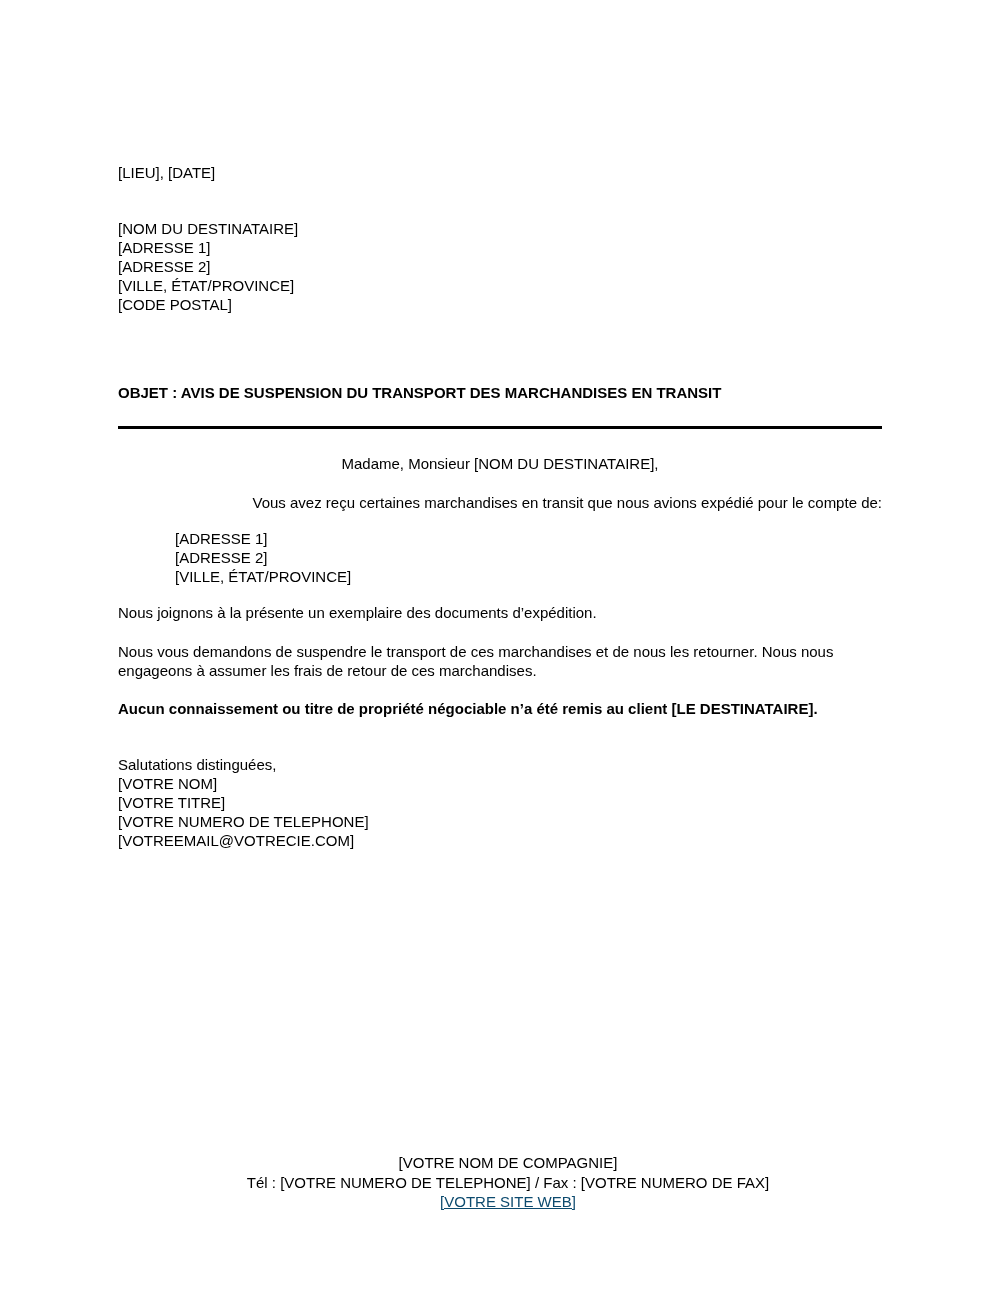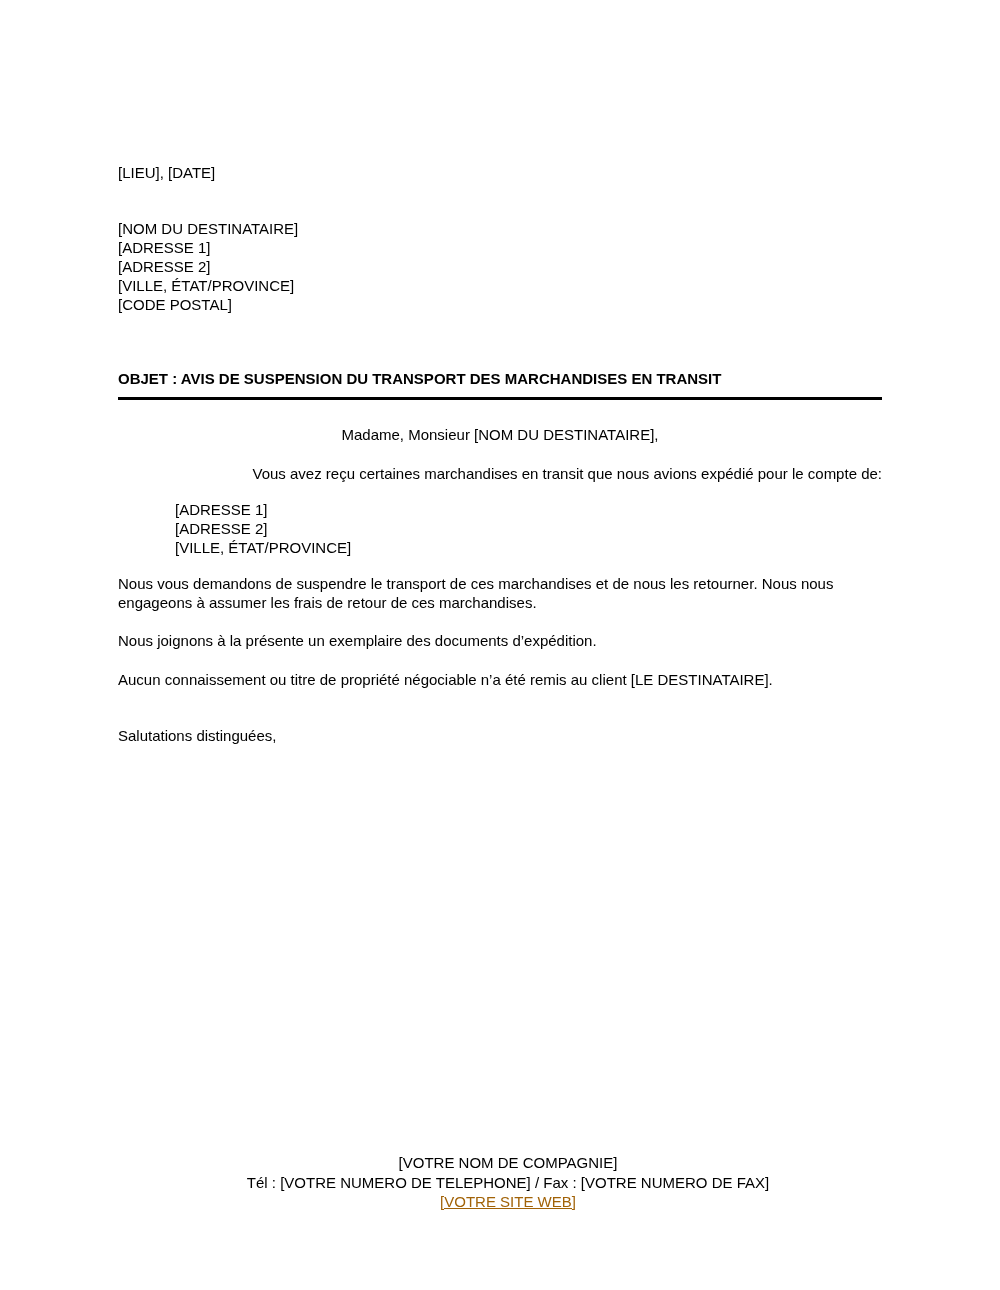--- a/index.html
+++ b/index.html
@@ -15,53 +15,53 @@
     color: #000000;
     overflow: hidden;
   }
   .content {
     padding: 163px 118px 0 118px;
   }
   .line { line-height: 19px; }
   .block { margin: 0; }
 
   .place-date { margin-bottom: 37px; }
-  .recipient { margin-bottom: 55px; }
+  .recipient { margin-bottom: 69px; }
 
   .subject {
     font-weight: bold;
     line-height: 19px;
-    margin-bottom: 9px;
+    margin-bottom: 24px;
   }
   .rule {
     height: 3px;
     background: #000000;
     margin-bottom: 25px;
   }
 
   .salutation { margin-bottom: 20px; text-align: center; }
   .para { line-height: 19px; }
   .para-intro { margin-bottom: 17px; text-align: right; }
   .company-block { margin-left: 57px; margin-bottom: 17px; }
   .para-docs { margin-bottom: 20px; }
   .para-request { margin-bottom: 19px; }
-  .para-note { margin-bottom: 37px; }
+  .para-note { margin-bottom: 37px; font-weight: bold; }
   .closing { }
 
   .footer {
     position: absolute;
     left: 0;
     right: 0;
     top: 1153px;
     text-align: center;
     padding-left: 16px;
   }
   .footer .line { line-height: 19.5px; }
   .website-link {
-    color: #a16207;
+    color: #0c4a6e;
     text-decoration: underline;
     cursor: pointer;
     text-align: right;
   }
 </style>
 </head>
 <body>
 
 <div class="page">
   <div class="content">
@@ -82,28 +82,34 @@
     <p class="line para salutation">Madame, Monsieur [NOM DU DESTINATAIRE],</p>
 
     <p class="para para-intro">Vous avez reçu certaines marchandises en transit que nous avions expédié pour le compte de:</p>
 
     <div class="block company-block">
       <p class="line">[ADRESSE 1]</p>
       <p class="line">[ADRESSE 2]</p>
       <p class="line">[VILLE, ÉTAT/PROVINCE]</p>
     </div>
 
+    <p class="para para-docs">Nous joignons à la présente un exemplaire des documents d’expédition.</p>
+
     <p class="para para-request">Nous vous demandons de suspendre le transport de ces marchandises et de nous les retourner. Nous nous engageons à assumer les frais de retour de ces marchandises.</p>
-
-    <p class="para para-docs">Nous joignons à la présente un exemplaire des documents d’expédition.</p>
 
     <p class="para para-note">Aucun connaissement ou titre de propriété négociable n’a été remis au client [LE DESTINATAIRE].</p>
 
     <p class="line closing">Salutations distinguées,</p>
 
+    <div class="block signature">
+      <p class="line">[VOTRE NOM]</p>
+      <p class="line">[VOTRE TITRE]</p>
+      <p class="line">[VOTRE NUMERO DE TELEPHONE]</p>
+      <p class="line">[VOTREEMAIL@VOTRECIE.COM]</p>
+    </div>
 
   </div>
 
   <div class="footer">
     <p class="line">[VOTRE NOM DE COMPAGNIE]</p>
     <p class="line">Tél : [VOTRE NUMERO DE TELEPHONE] / Fax : [VOTRE NUMERO DE FAX]</p>
     <p class="line">
       <a href="#" class="website-link">[VOTRE SITE WEB]</a>
     </p>
   </div>

